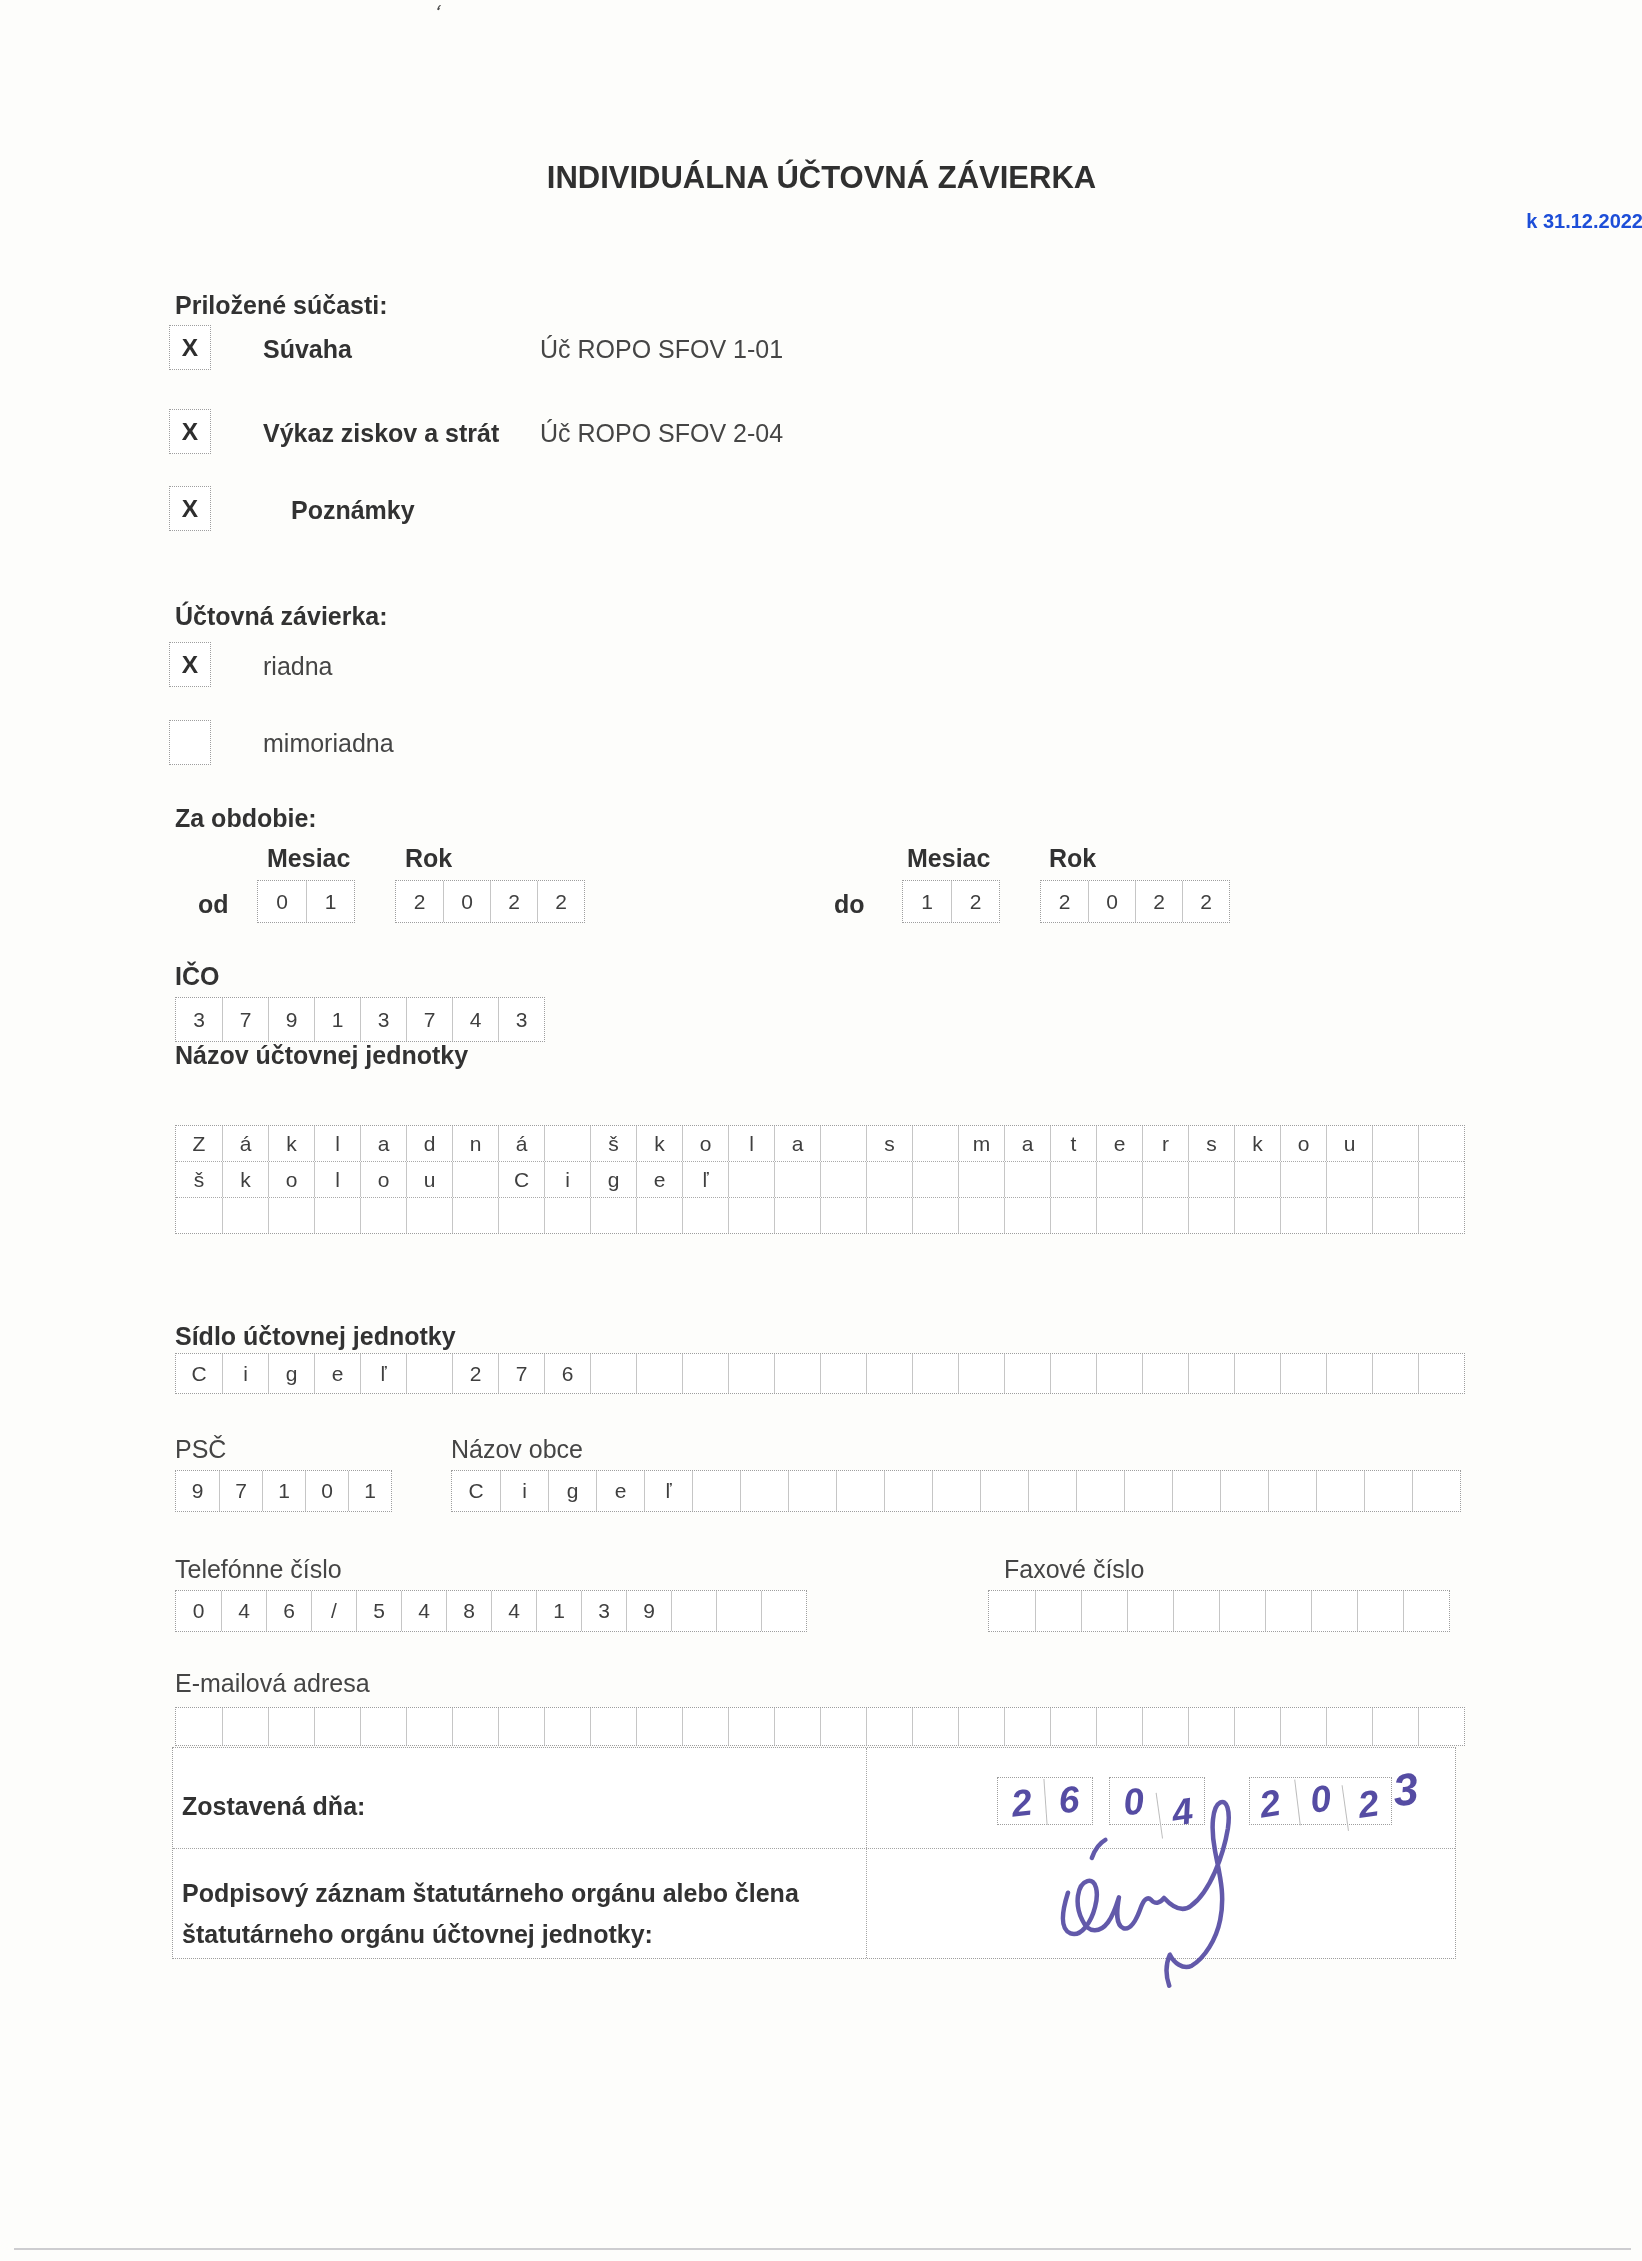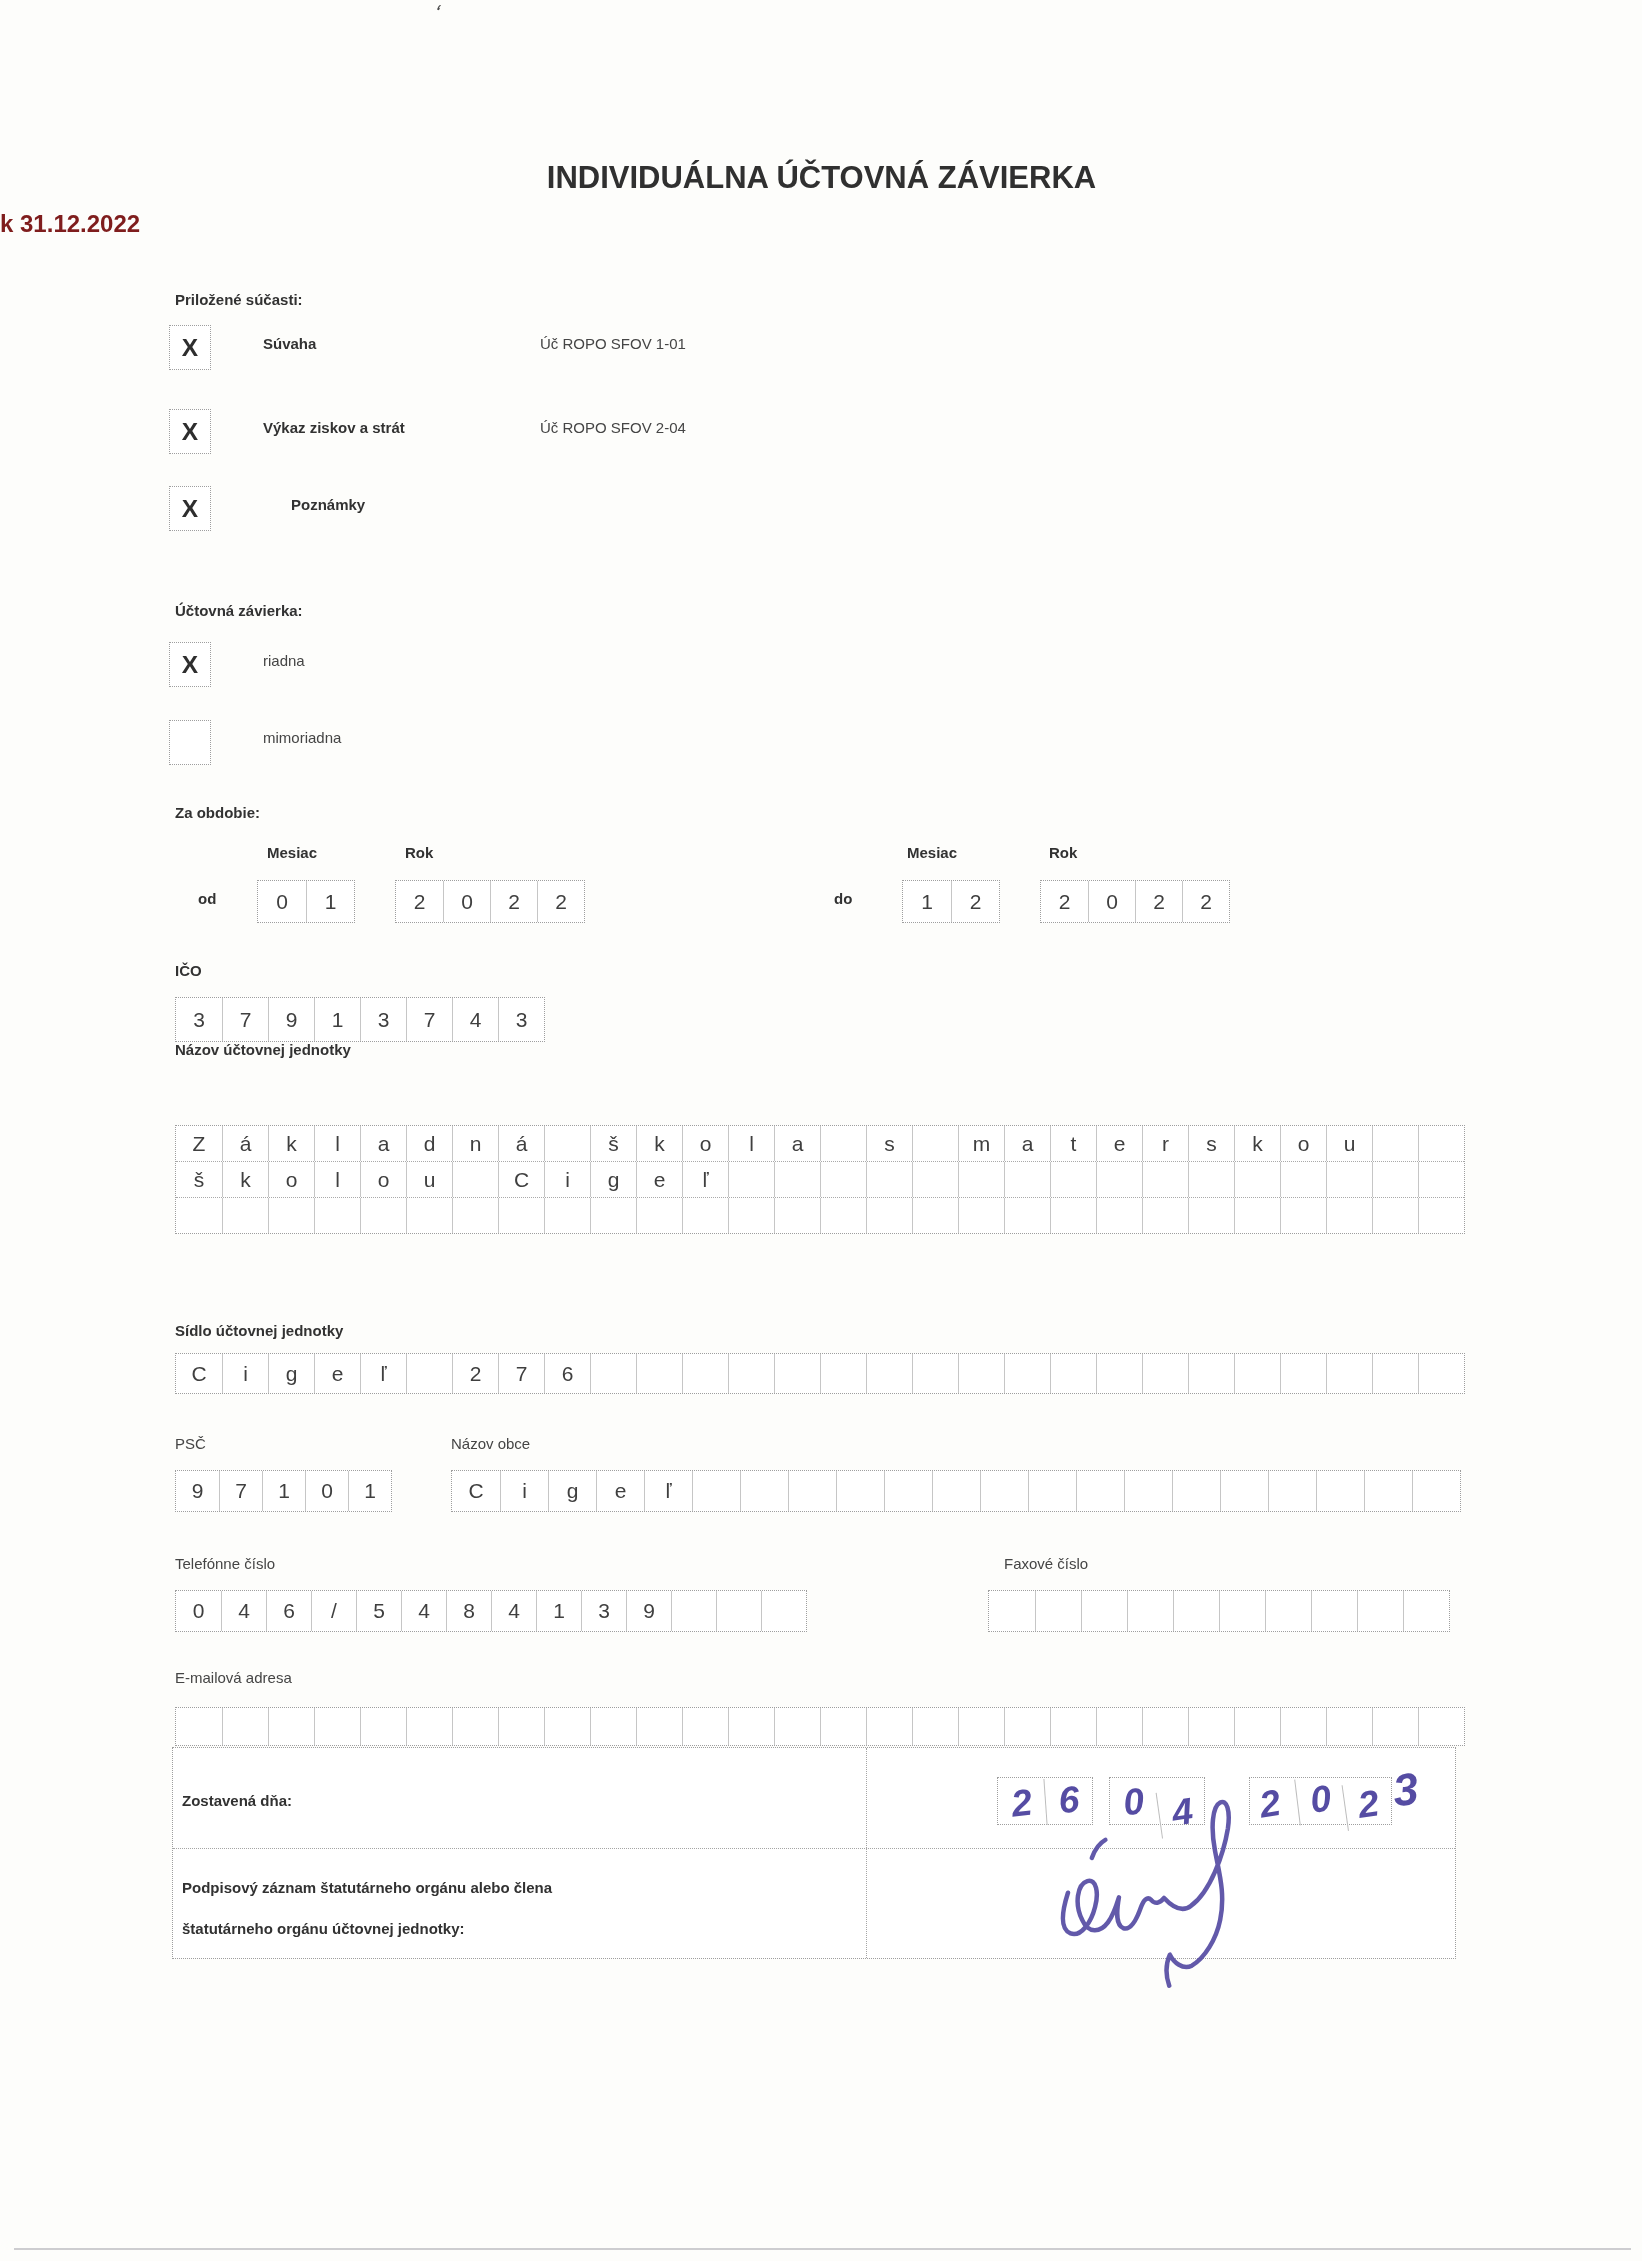--- a/index.html
+++ b/index.html
@@ -1,21 +1,21 @@
 <!DOCTYPE html>
 <html style="font-size:10.3px"><head>
 <meta charset="utf-8">
 <style>
   html,body{margin:0;padding:0;background:#e8e8e8;}
   #page{position:relative;width:1643px;height:2261px;background:#fdfdfb;overflow:hidden;
         font-family:"Liberation Sans", sans-serif;color:#3a3a3a;}
   .title{position:absolute;left:0;right:0;text-align:center;font-size:31px;font-weight:700;
          color:#303030;letter-spacing:0;}
-  .subtitle{position:absolute;left:0;right:0;text-align:left;font-size:24px;font-weight:700;color:#7f1d1d;}
-  .lbl{position:absolute;font-size:15px;color:#454545;white-space:nowrap;}
+  .subtitle{position:absolute;left:0;right:0;text-align:right;font-size:20px;font-weight:700;color:#1d4ed8;}
+  .lbl{position:absolute;font-size:25px;color:#454545;white-space:nowrap;}
   .b{font-weight:700;color:#323232;}
   .chk{position:absolute;width:40px;height:43px;border:1.9px dotted #9e9e9e;background:#fff;
        display:flex;align-items:center;justify-content:center;
        font-size:24.5px;font-weight:700;color:#2e2e2e;}
   .grid{position:absolute;display:flex;border:1.9px dotted #9e9e9e;background:#fff;box-sizing:content-box;}
   .grid .cell{width:var(--cw);height:var(--ch);display:flex;align-items:center;justify-content:center;
               border-left:0.6px solid #c6c6c6;font-size:21px;color:#3f3f3f;box-sizing:border-box;
               overflow:visible;}
   .grid .cell:first-child{border-left:none;}
   .gridrows{position:absolute;border:1.9px dotted #9e9e9e;background:#fff;}

